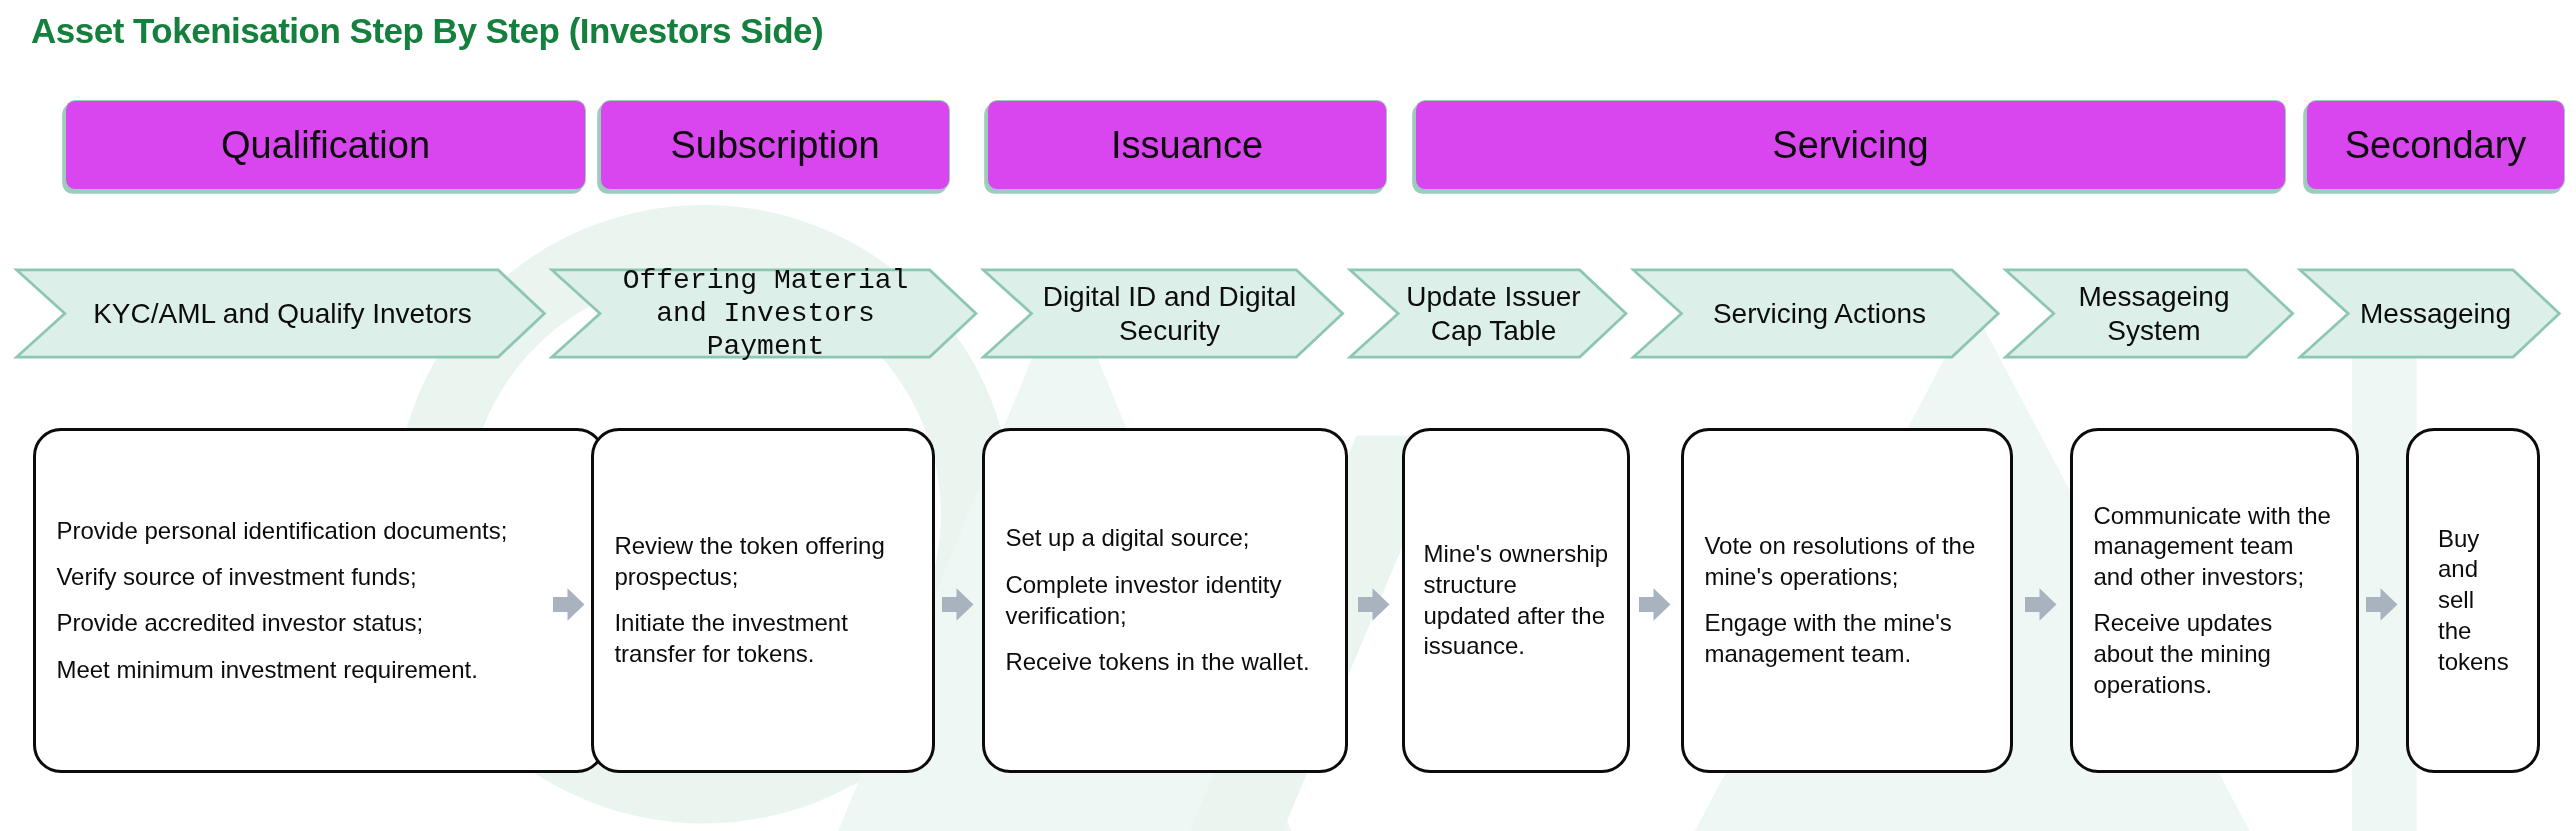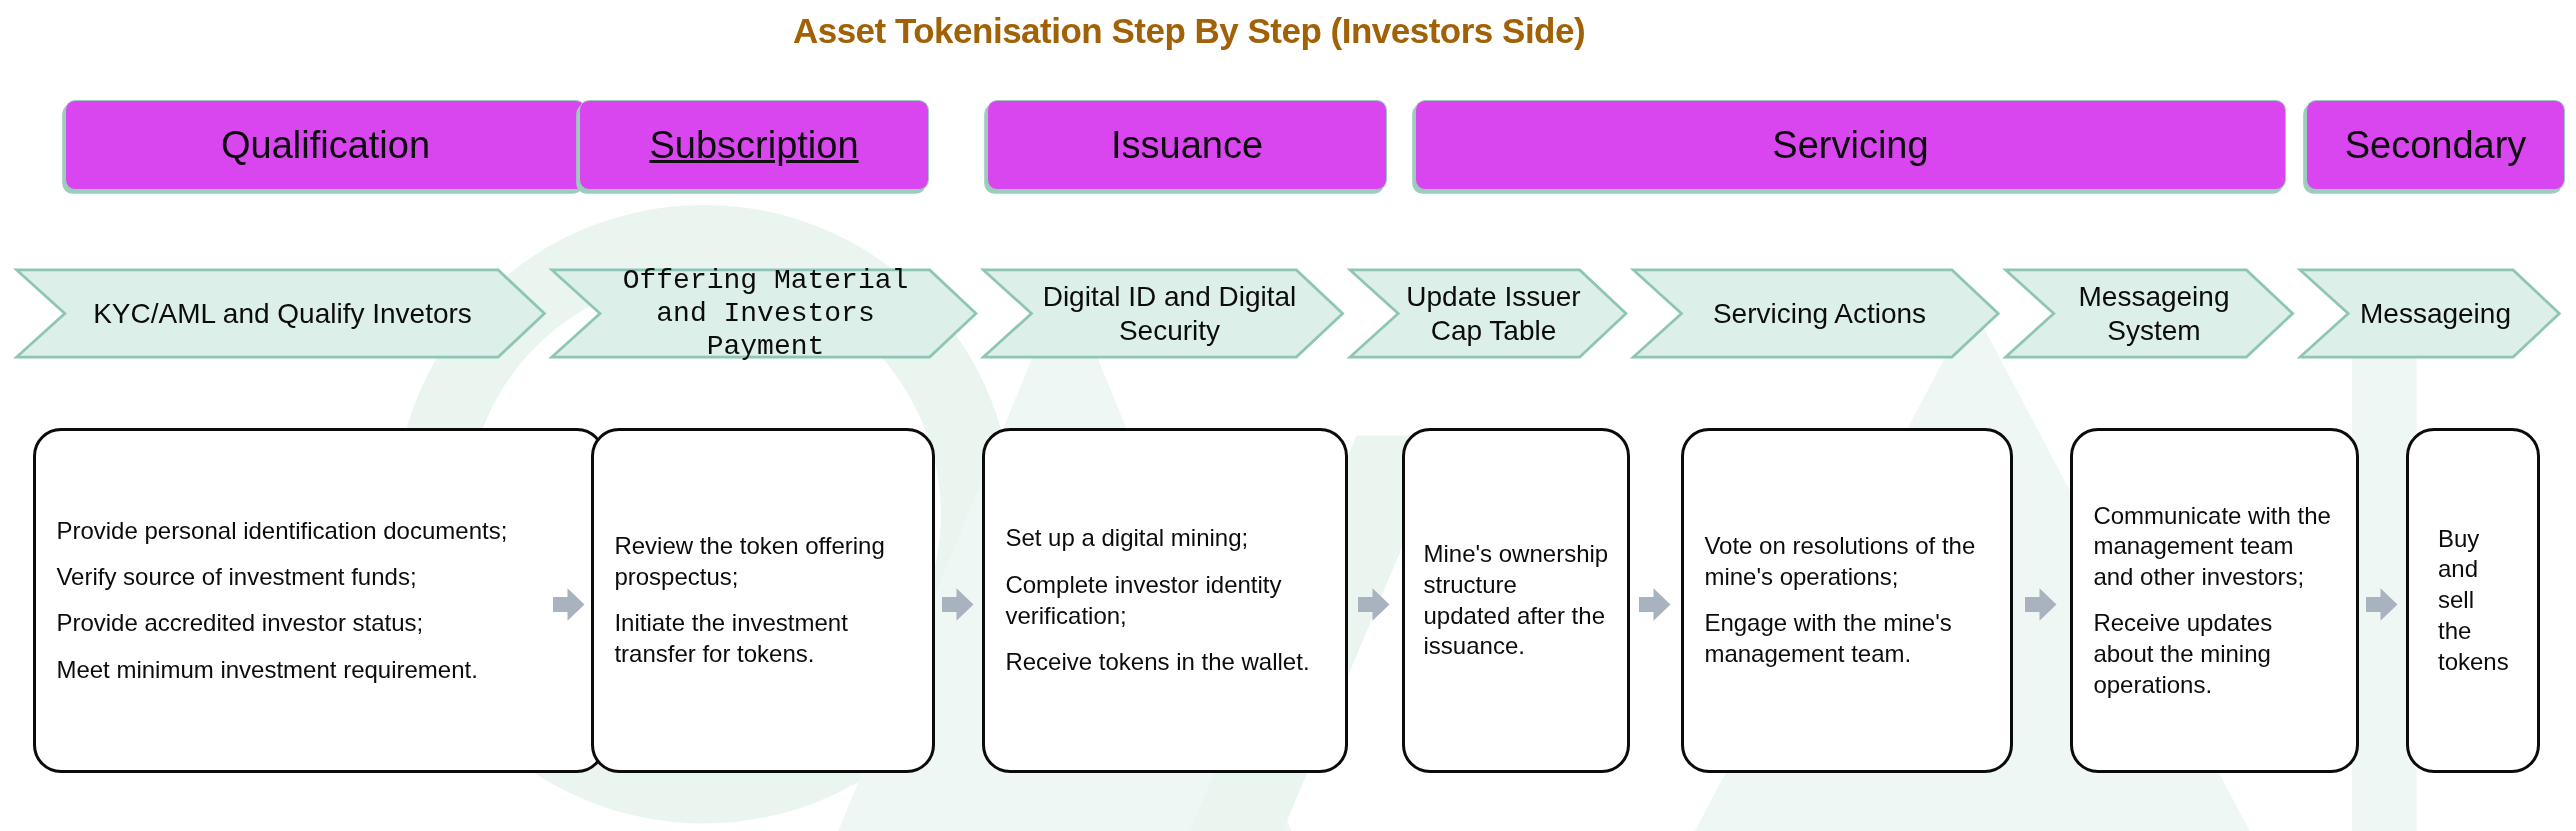--- a/index.html
+++ b/index.html
@@ -7,22 +7,22 @@
     position:relative;
     width:2576px;height:832px;
     background:#ffffff;
     overflow:hidden;
     font-family:"Liberation Sans",sans-serif;
     color:#111111;
   }
   .watermark{position:absolute;left:0;top:0;z-index:0;}
   .title{
     position:absolute;top:11px;left:0;width:2378px;
-    text-align:center;font-size:35px;font-weight:bold;color:#a16207;
-    z-index:3;letter-spacing:-0.5px;
+    font-size:35px;font-weight:bold;color:#15803d;
+    z-index:3;letter-spacing:-0.5px;padding-left:31px;
   }
   .phase-box{
     position:absolute;top:100px;height:88px;
     background:#d946ef;
     border:1.9px solid #9bccbc;
     box-shadow:-2.8px 3.7px 0 #9bccbc;
     border-radius:10.2px;
     display:flex;align-items:center;justify-content:center;
     z-index:2;
   }
@@ -63,21 +63,21 @@
     <path d="M1285,898 L1465,470 L1565,470 L1385,898 Z" fill="#eaf5f0"></path>
     <path d="M2130,330 L2430,898 L1830,898 Z" fill="#eef7f3"></path>
     <rect x="2540" y="380" width="70" height="518" fill="#eef7f3"></rect>
   </svg>
 
   <div class="title">Asset Tokenisation Step By Step (Investors Side)</div>
 
   <div class="phase-box" style="left:65px;width:519px;">
     <span>Qualification</span>
   </div>
-  <div class="phase-box" style="left:579px;width:348px;text-decoration:underline;">
+  <div class="phase-box" style="left:600px;width:348px;">
     <span>Subscription</span>
   </div>
   <div class="phase-box" style="left:987px;width:398px;">
     <span>Issuance</span>
   </div>
   <div class="phase-box" style="left:1415px;width:869px;">
     <span>Servicing</span>
   </div>
   <div class="phase-box" style="left:2306px;width:257px;">
     <span>Secondary</span>
@@ -108,21 +108,21 @@
       <p>Provide personal identification documents;</p>
       <p>Verify source of investment funds;</p>
       <p>Provide accredited investor status;</p>
       <p>Meet minimum investment requirement.</p>
     </div>
   <div class="detail-box" style="left:591px;width:344px;">
       <p>Review the token offering prospectus;</p>
       <p>Initiate the investment transfer for tokens.</p>
     </div>
   <div class="detail-box" style="left:982px;width:366px;">
-      <p>Set up a digital mining;</p>
+      <p>Set up a digital source;</p>
       <p>Complete investor identity verification;</p>
       <p>Receive tokens in the wallet.</p>
     </div>
   <div class="detail-box" style="left:1402px;width:228px;padding:16.7px 18.5px;">
       <p>Mine's ownership structure updated after the issuance.</p>
     </div>
   <div class="detail-box" style="left:1681px;width:332px;">
       <p>Vote on resolutions of the mine's operations;</p>
       <p>Engage with the mine's management team.</p>
     </div>

